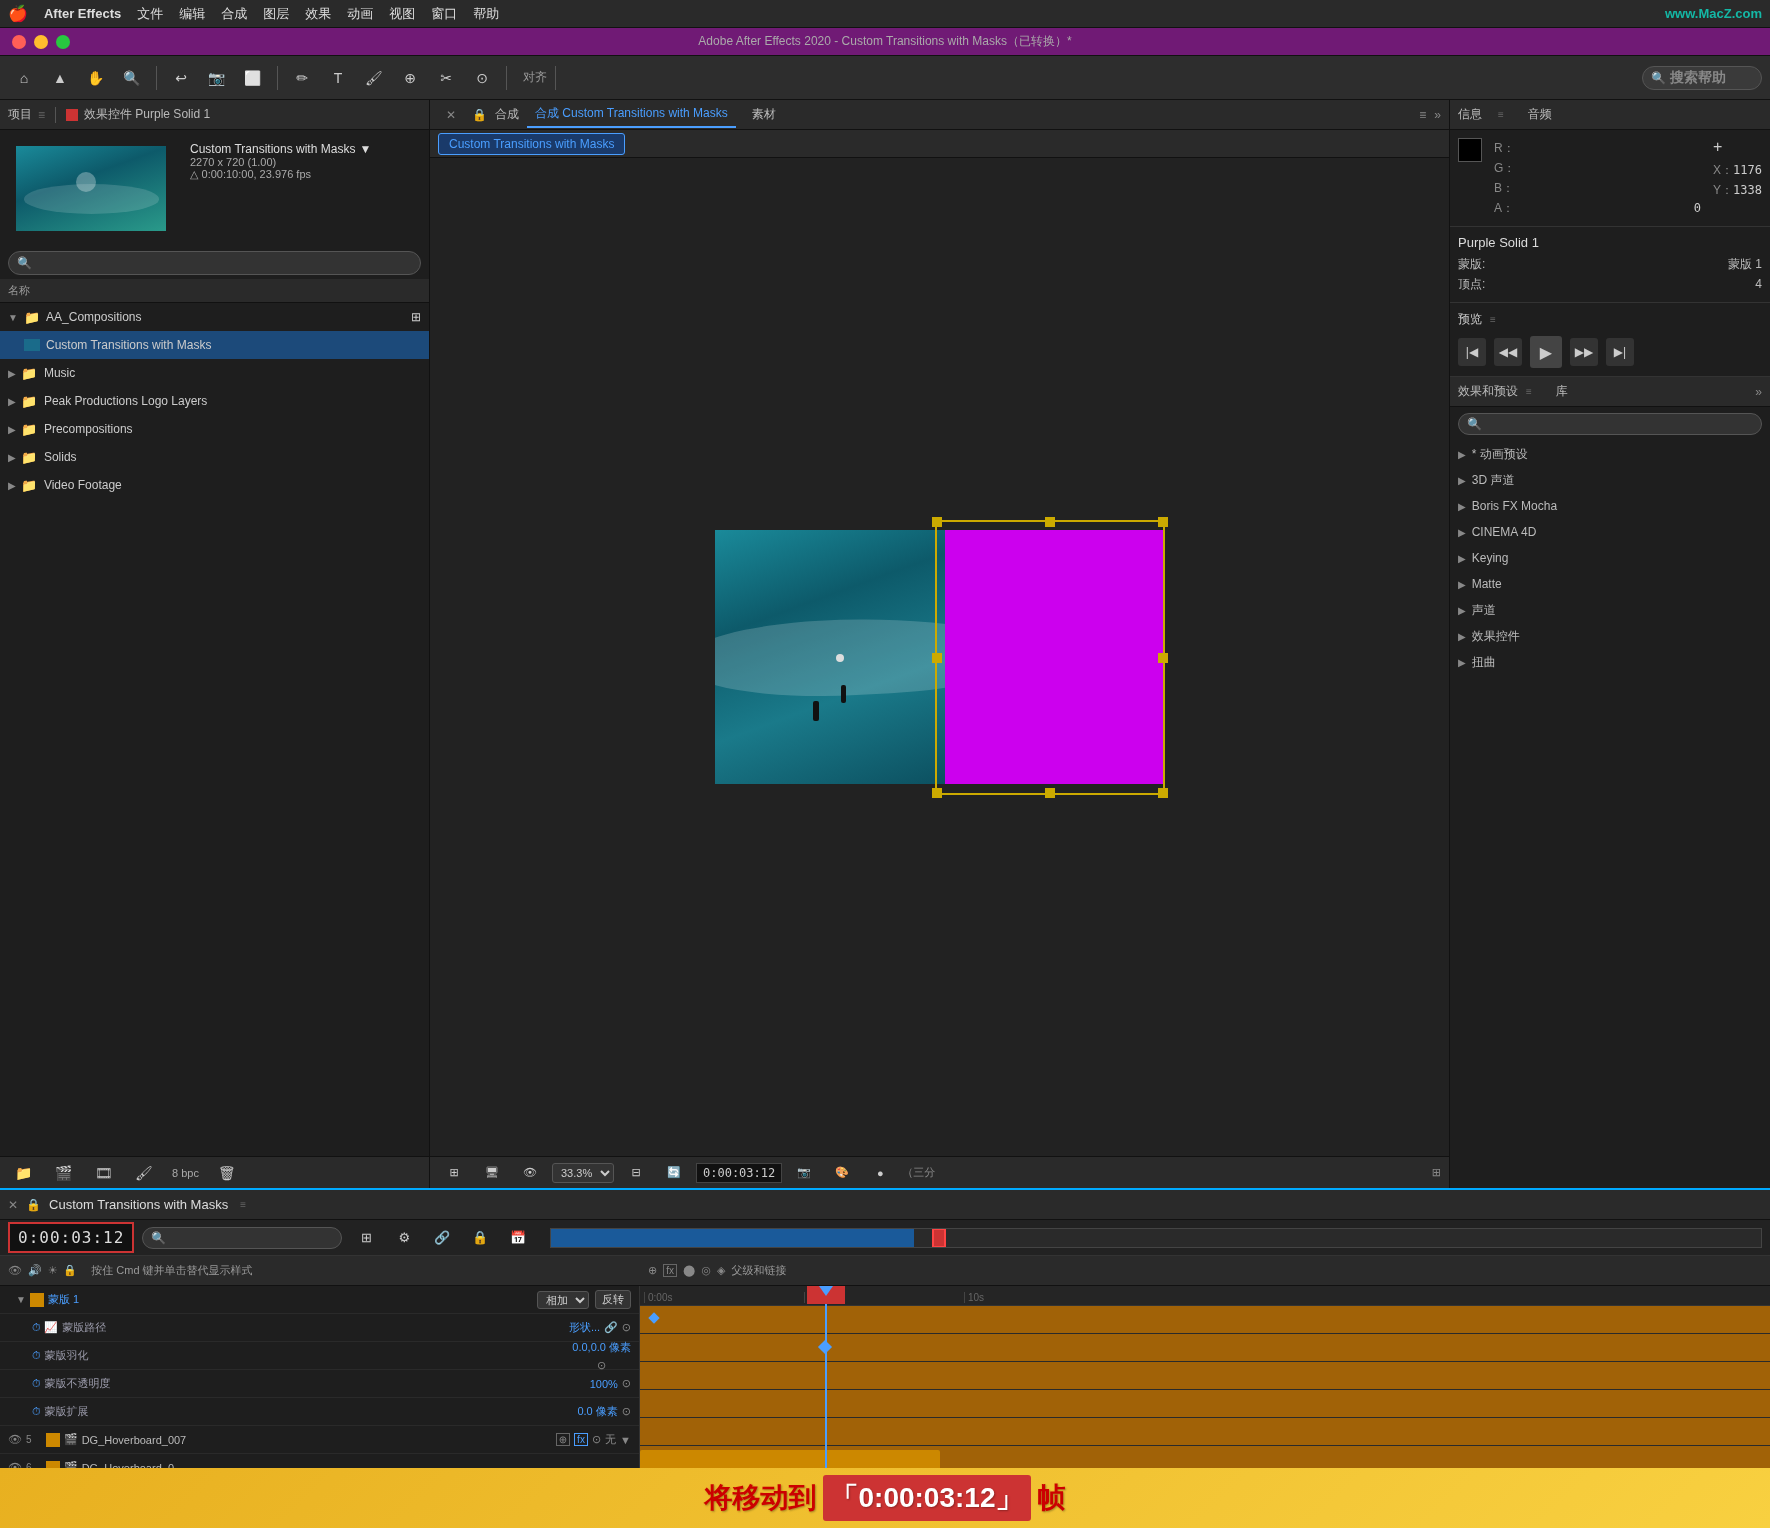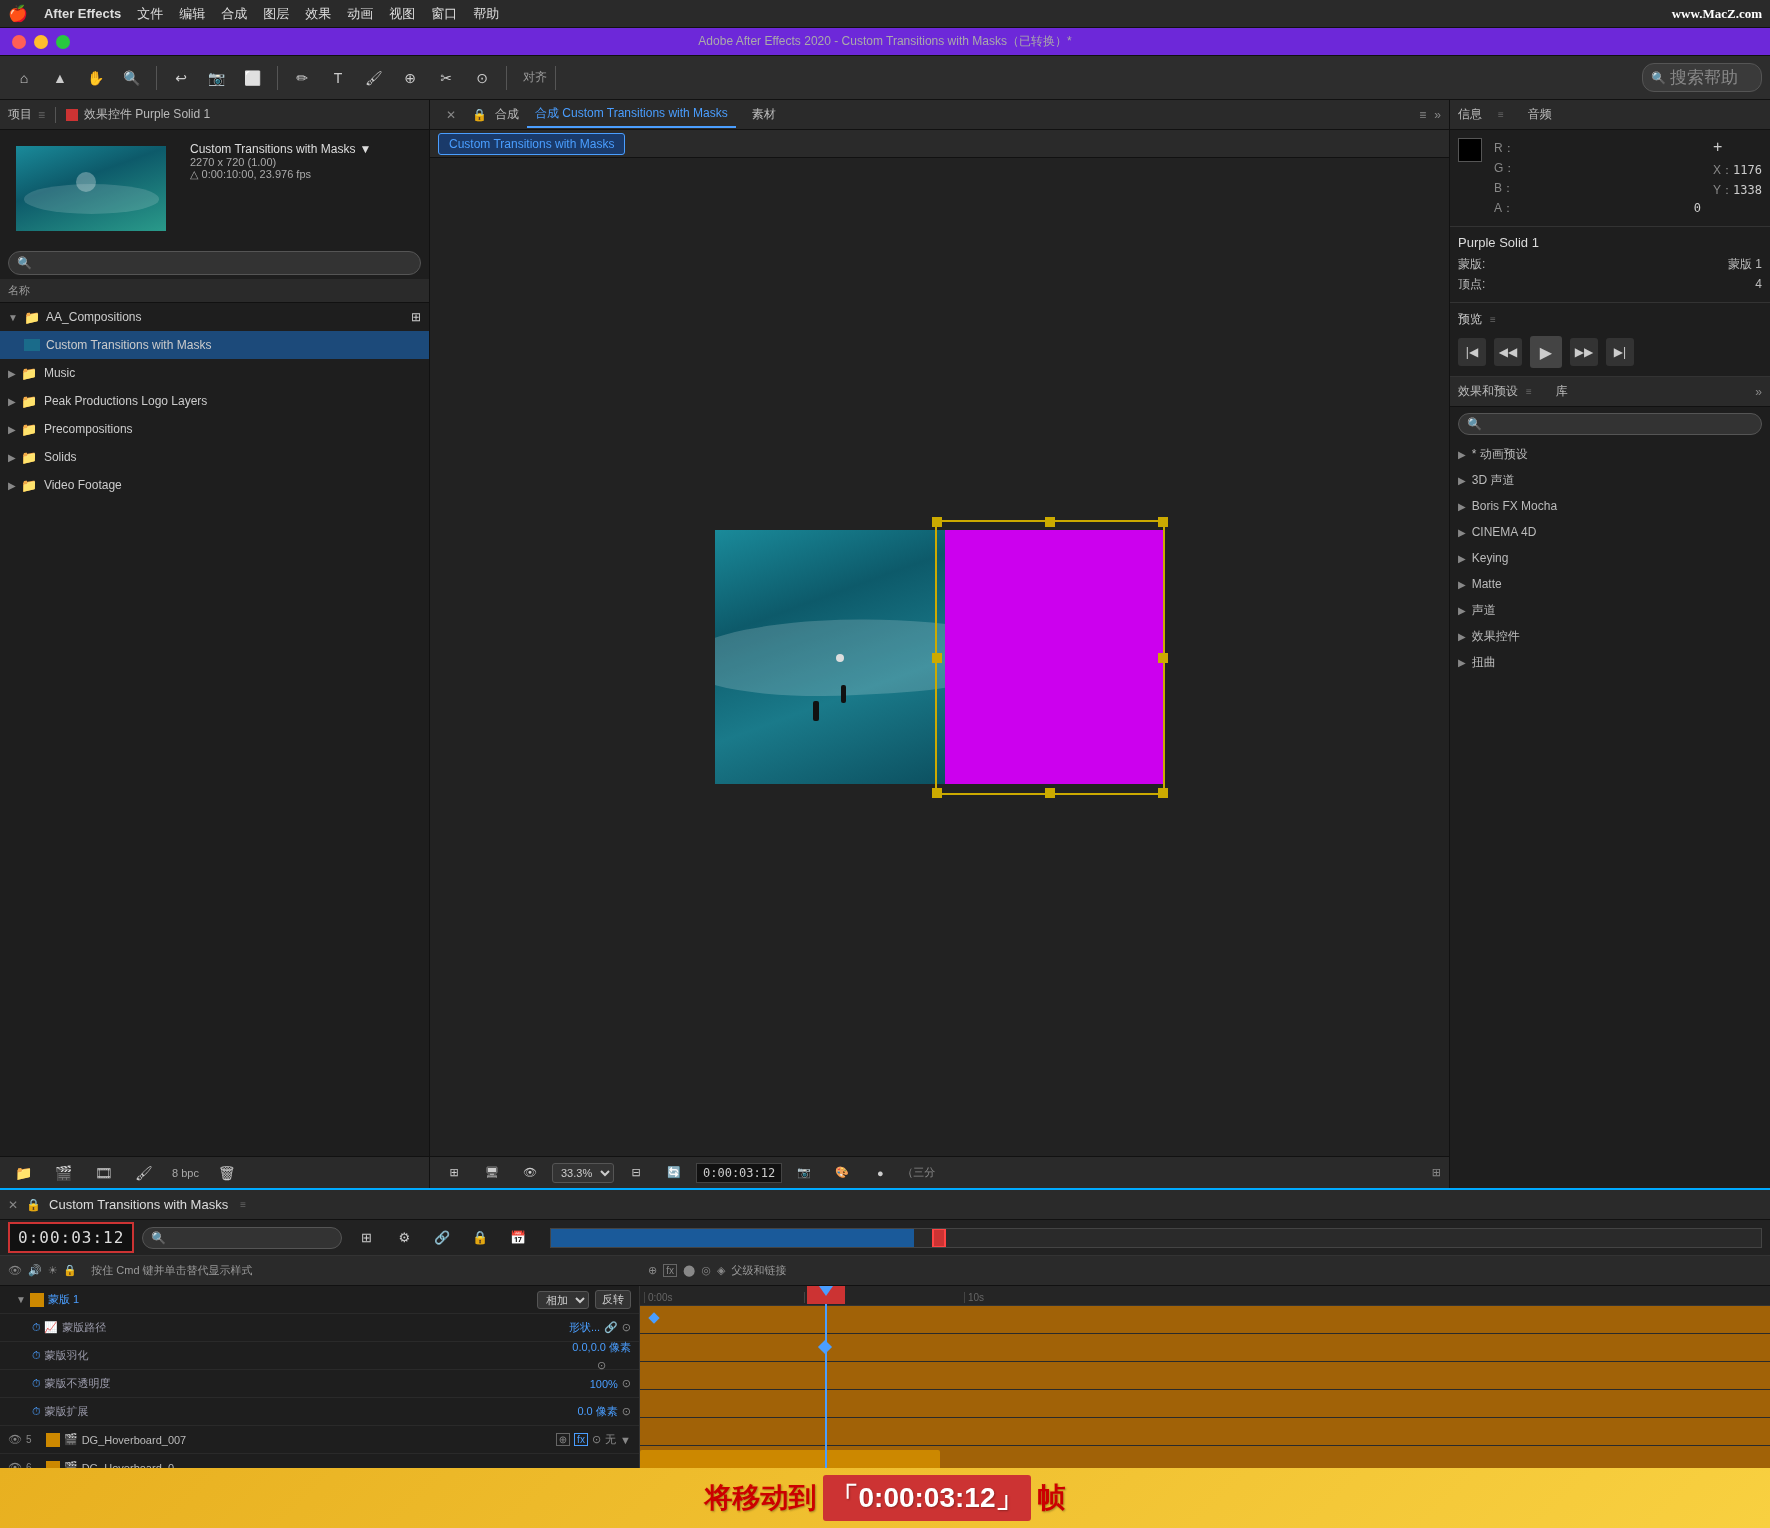--- a/index.html
+++ b/index.html
@@ -24,30 +24,29 @@
       border-bottom: 1px solid #111;
     }
     .menubar-item {
       font-size: 13px;
       color: #ddd;
       cursor: default;
     }
     .menubar-item.app-name { font-weight: bold; }
     .watermark {
       margin-left: auto;
-      color: #ffffff;
+      color: #14b8a6;
       font-size: 13px;
       font-weight: bold;
-      font-family: Liberation Serif, serif;
     }
 
     
     .titlebar {
       height: 28px;
-      background: #6d28d9;
+      background: #701a75;
       display: flex;
       align-items: center;
       justify-content: center;
       font-size: 12px;
       color: #aaa;
       border-bottom: 1px solid #111;
     }
     .titlebar .window-controls {
       position: absolute;
       left: 12px;
@@ -727,21 +726,21 @@
   <div class="tool-btn">T</div>
   <div class="tool-btn">🖌</div>
   <div class="tool-btn">⊕</div>
   <div class="tool-btn">✂</div>
   <div class="tool-btn">⊙</div>
   <div class="tool-divider"></div>
   <span style="color:#999; font-size:12px; margin-left:8px;">对齐</span>
   <div class="tool-divider"></div>
   <div class="toolbar-search">
     <span style="color:#888;">🔍</span>
-    <span style="color:#888; font-size:17px;">搜索帮助</span>
+    <span style="color:#888; font-size:14px;font-weight:bold;">搜索帮助</span>
   </div>
 </div>
 
 <div class="main-layout">
 
   <div class="panel-project">
     <div class="panel-header">
       <span>项目</span>
       <span style="color:#666;">≡</span>
       <div class="tool-divider" style="height:16px;"></div>

